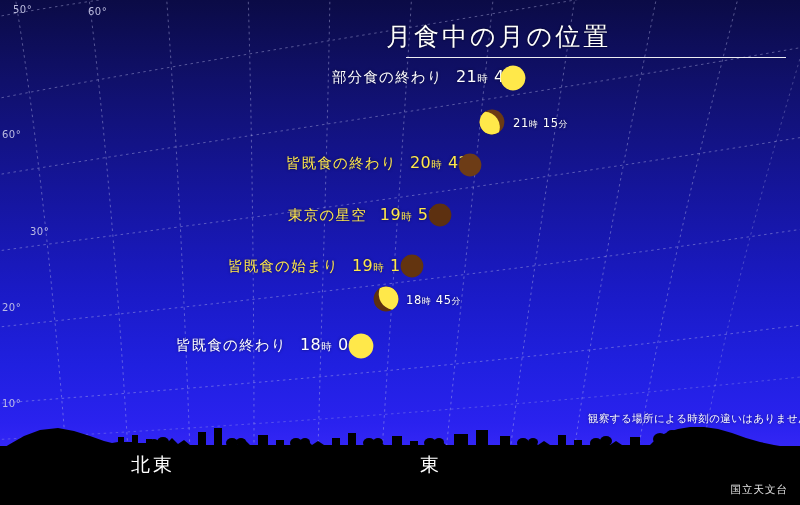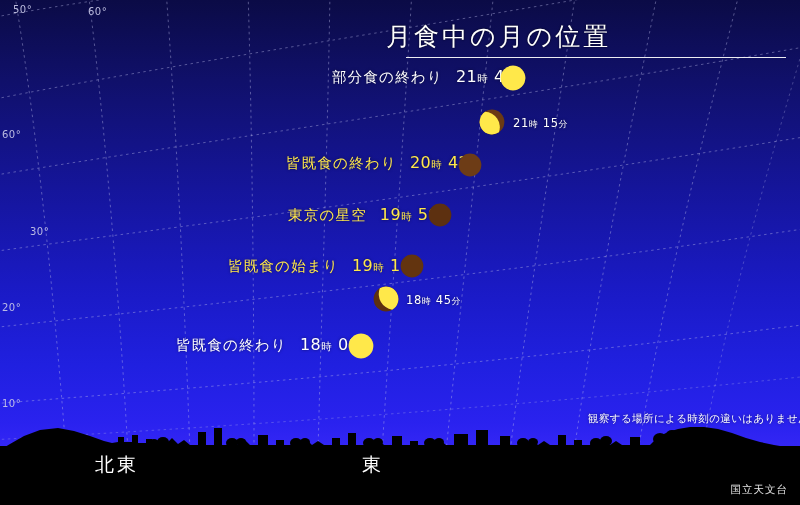--- a/index.html
+++ b/index.html
@@ -126,21 +126,21 @@
     color: #c8c8e8;
     font-size: 10px;
     letter-spacing: .5px;
     opacity: .92;
   }
   .dirlab {
     position: absolute;
     color: #ffffff;
     font-size: 19px;
     letter-spacing: 3px;
-    text-align: left;
+    text-align: right;
   }
 
   #notetext {
     position: absolute;
     color: #ffffff;
     font-size: 10.5px;
     letter-spacing: .4px;
     white-space: nowrap;
     text-shadow: 0 0 3px rgba(0,0,0,.5);
   }

